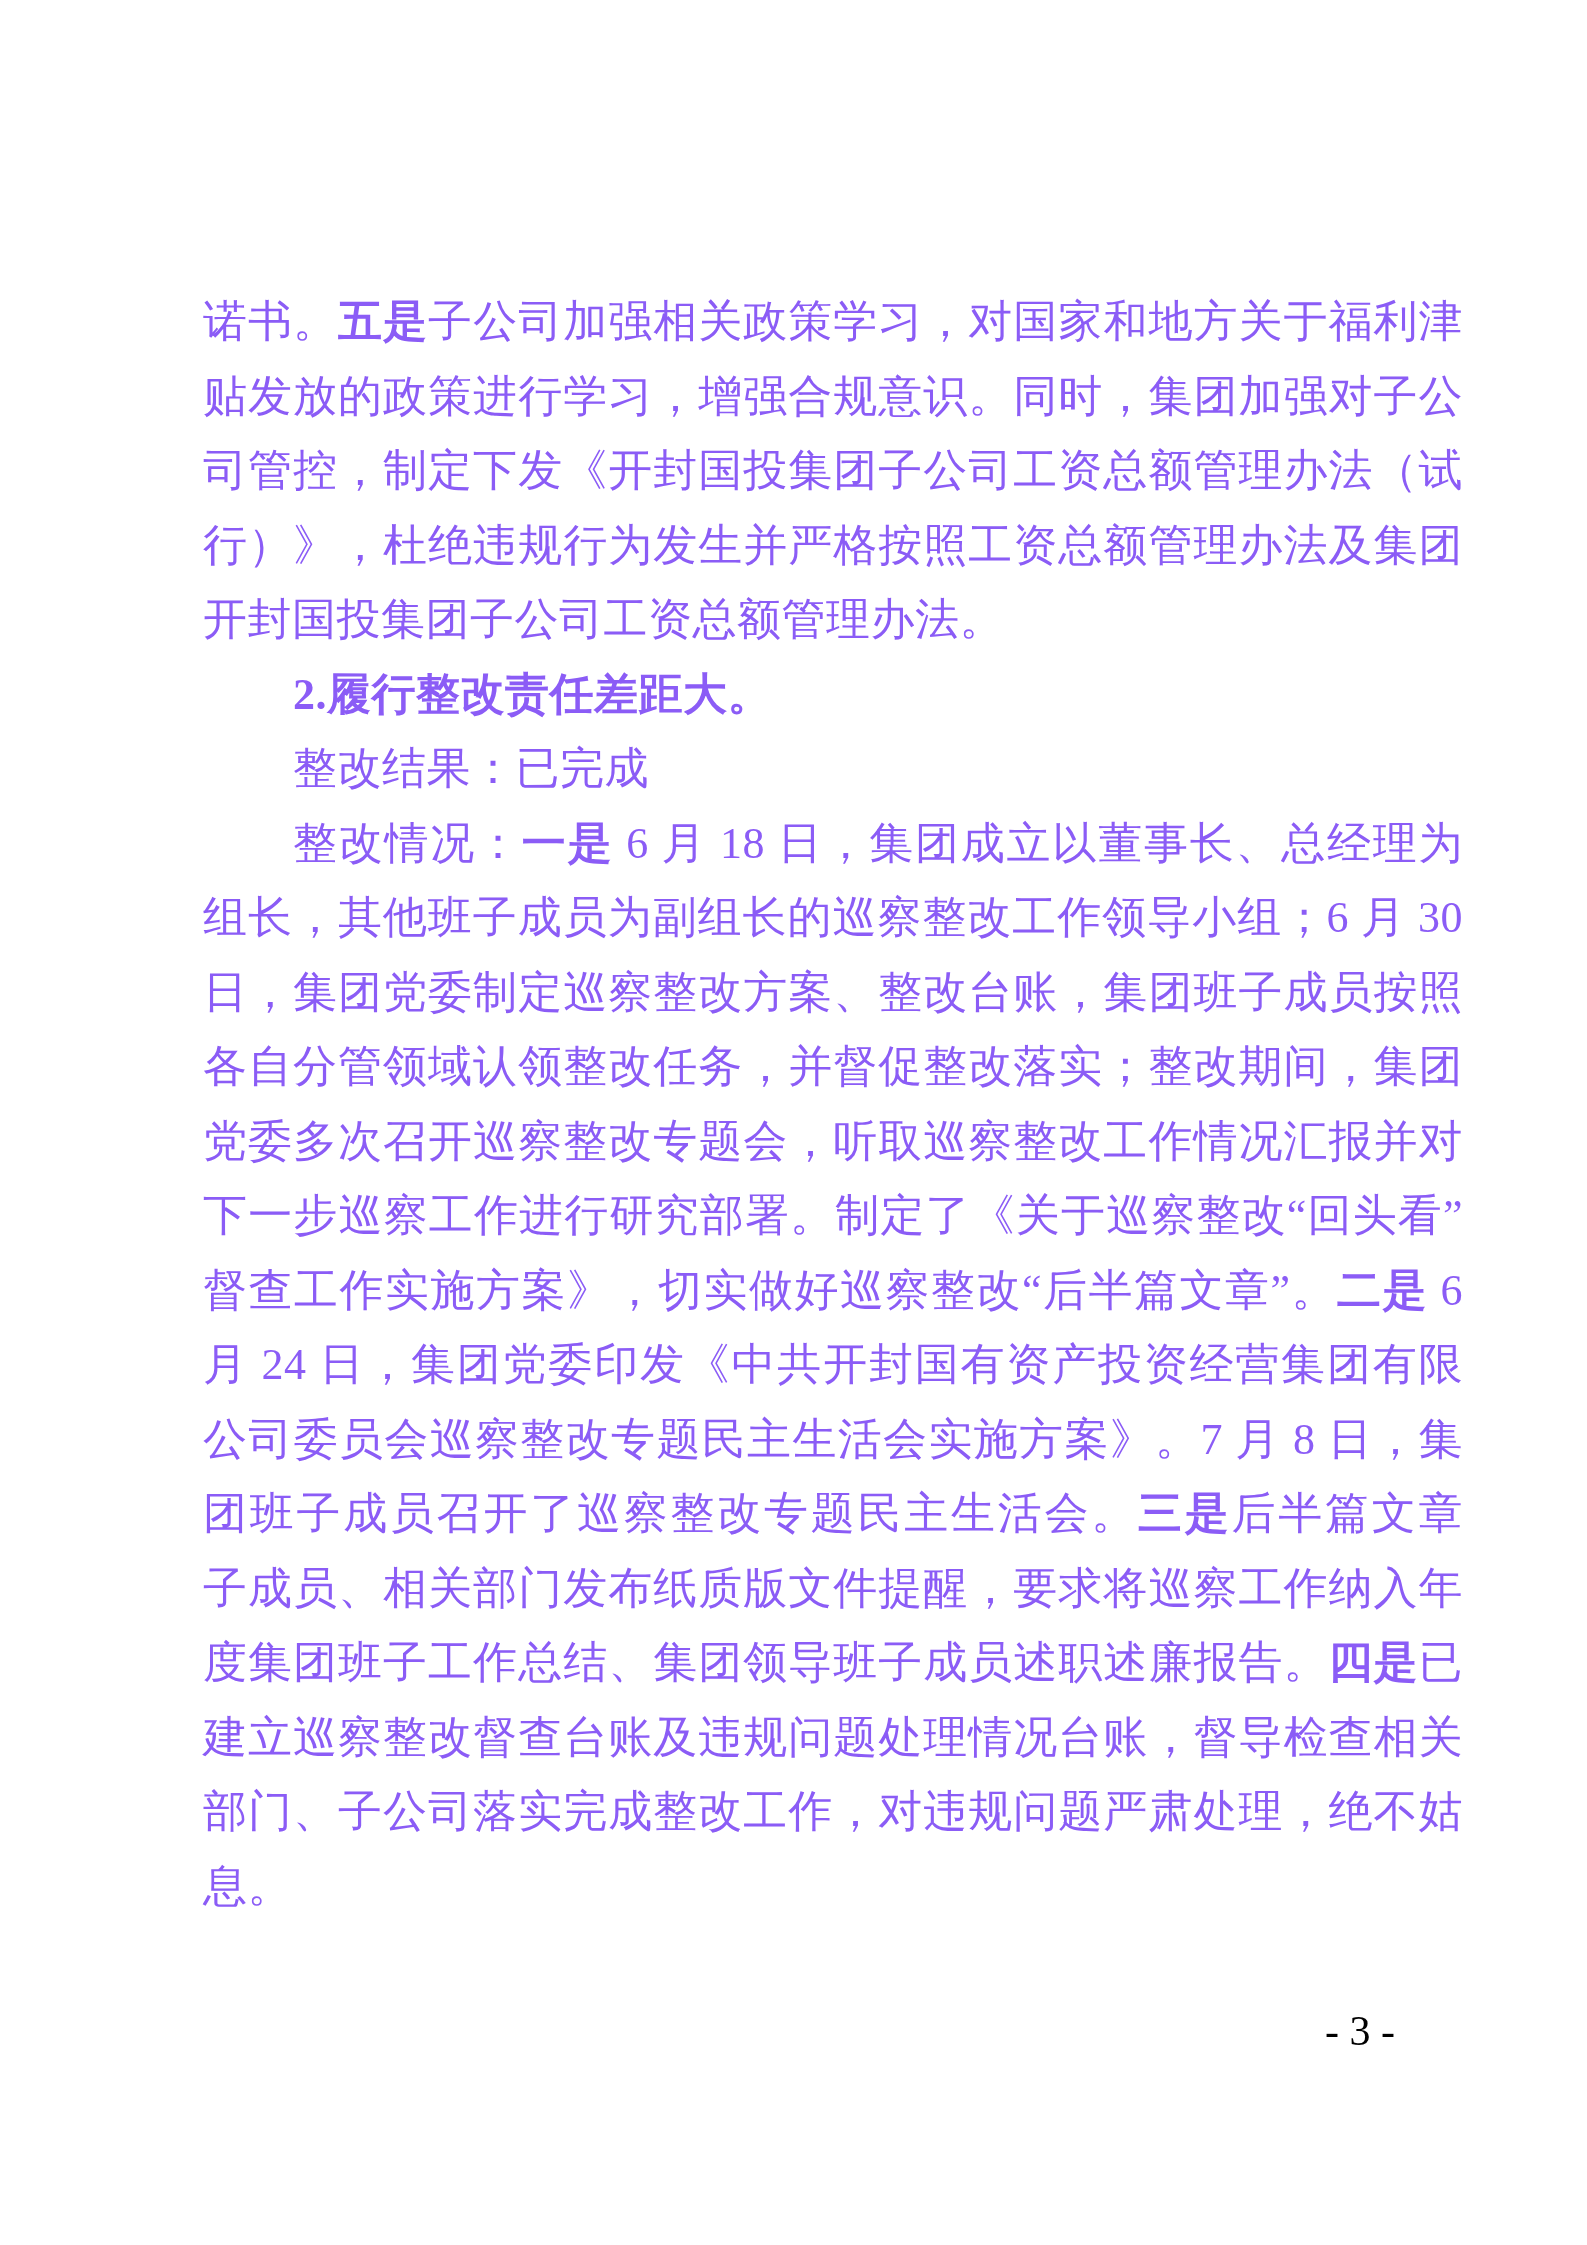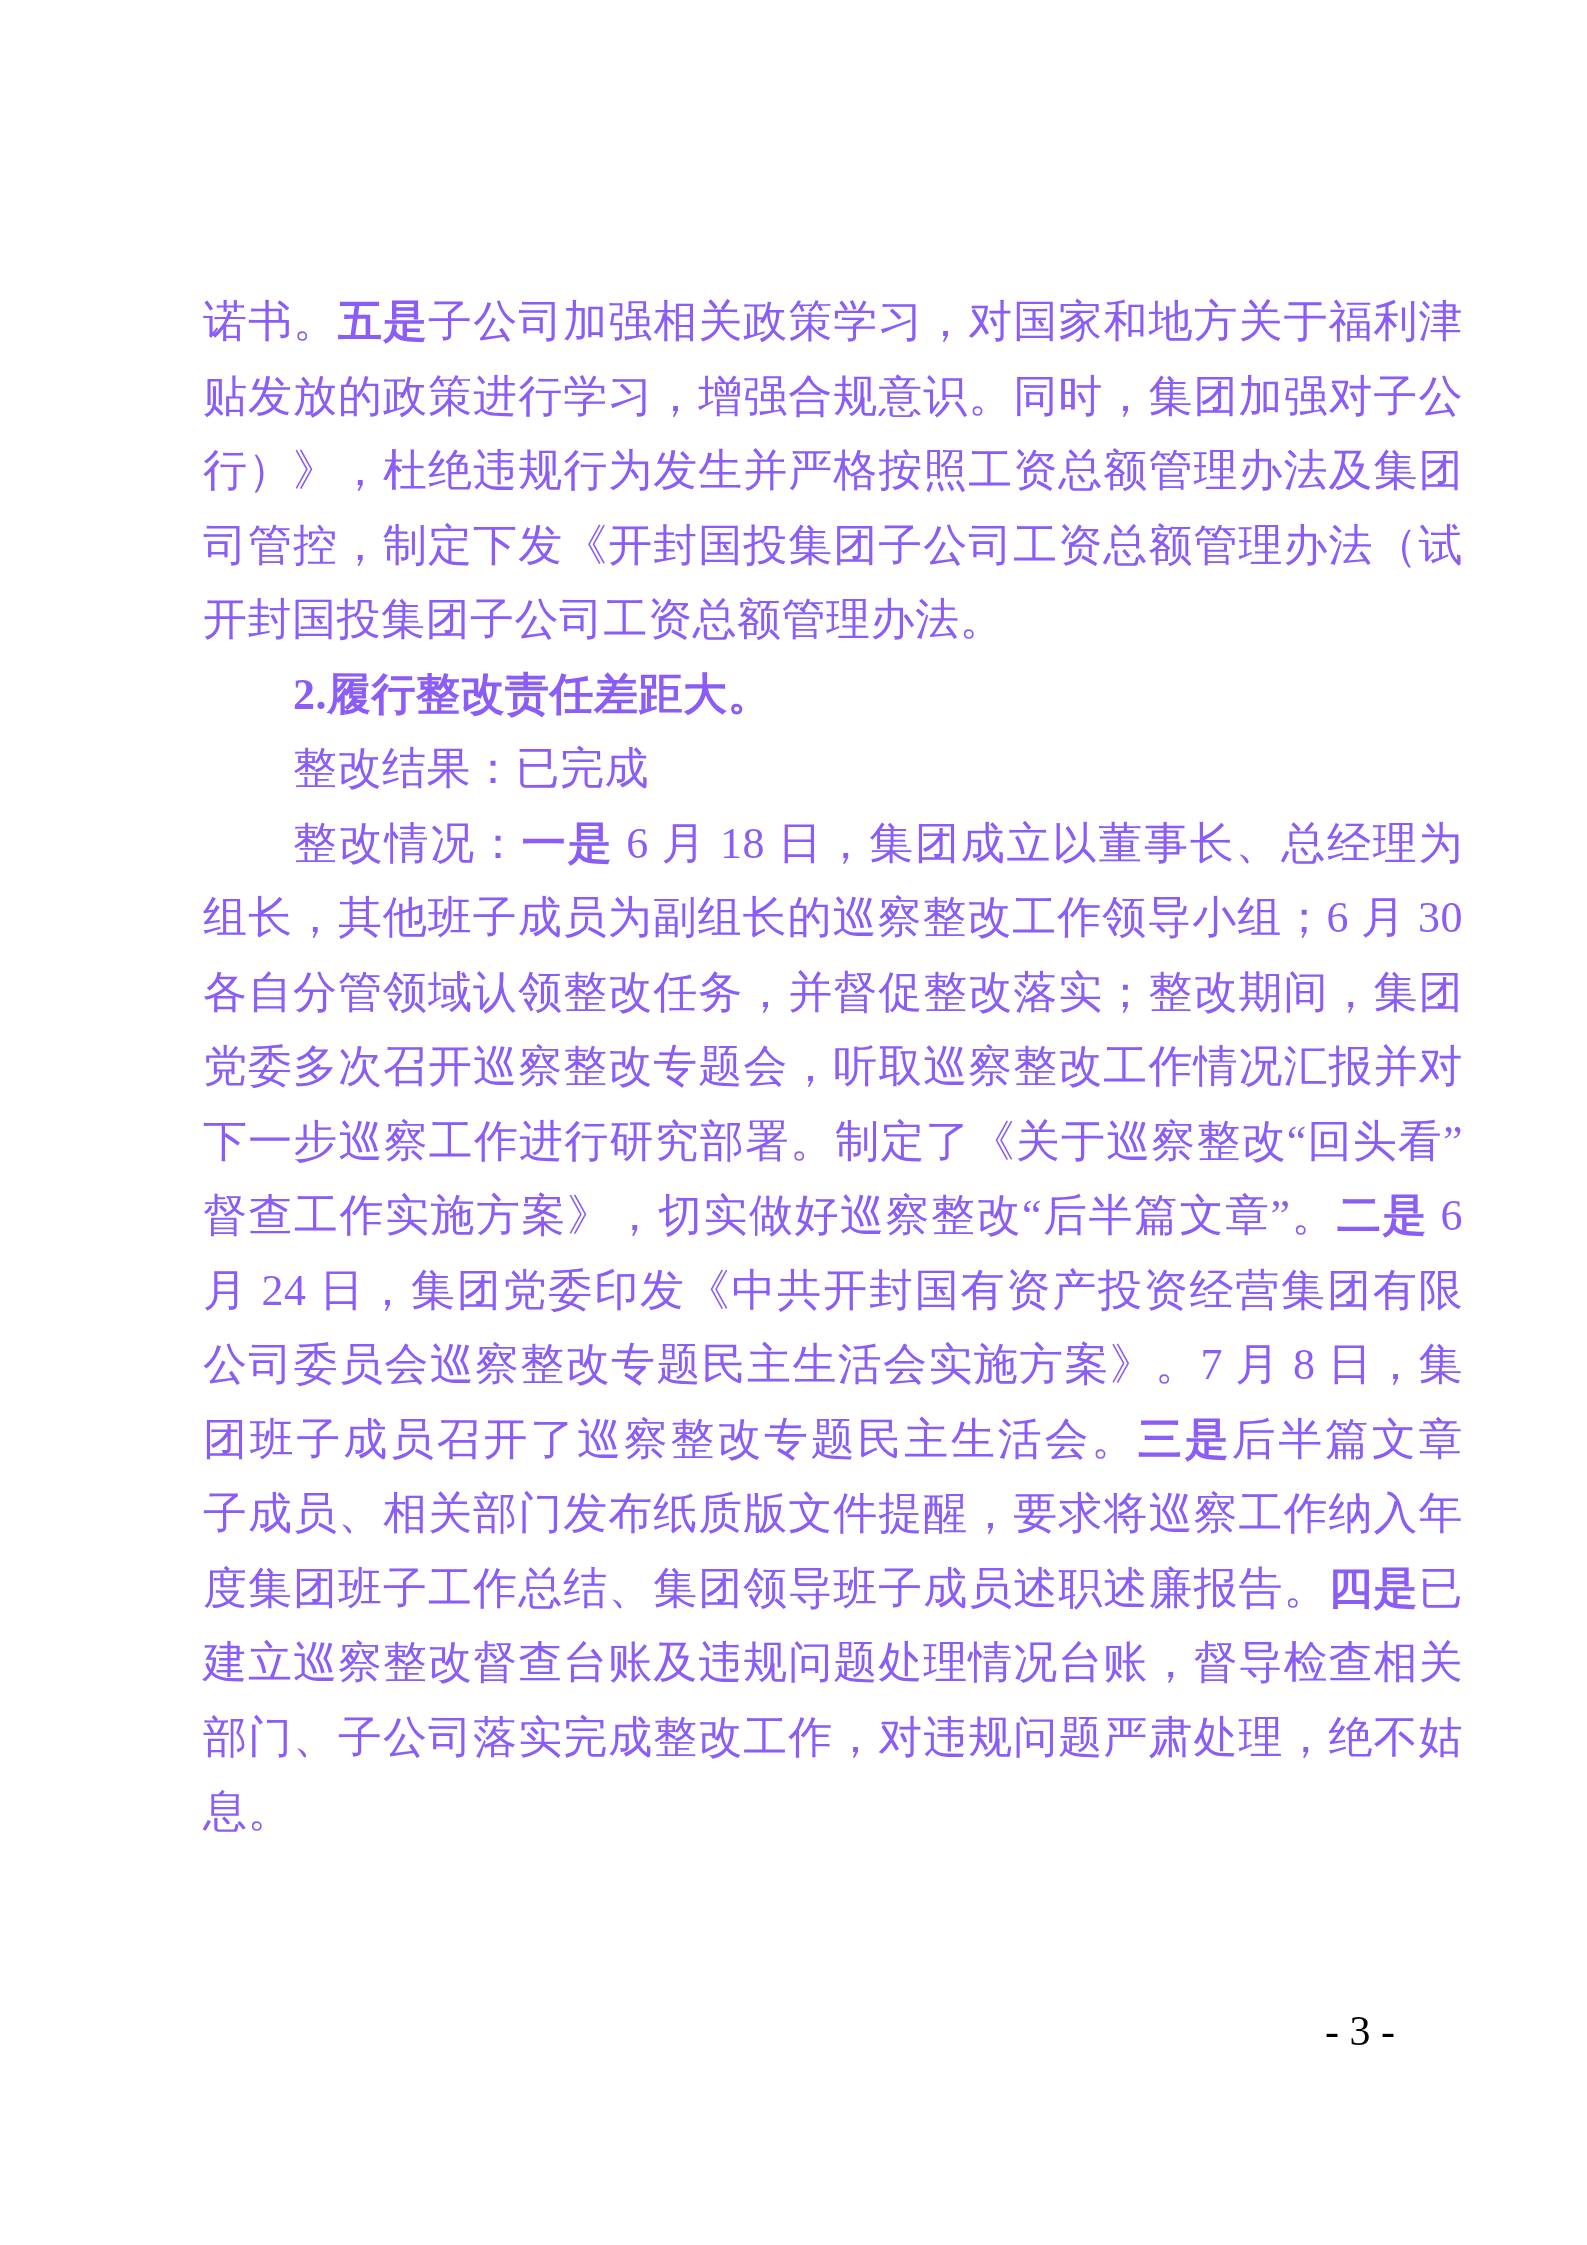--- a/index.html
+++ b/index.html
@@ -54,27 +54,28 @@
     line-height: 52px;
     color: #000000;
   }
 </style>
 </head>
 <body>
 
 <div class="doc-body">
     <div class="line fill"><span class="">诺书。</span><span class="seg-bold">五是</span><span class="">子公司加强相关政策学习，对国家和地方关于福利津</span></div>
     <div class="line fill"><span class="">贴发放的政策进行学习，增强合规意识。同时，集团加强对子公</span></div>
+    <div class="line fill"><span class="">司管控，制定下发《开封国投集团子公司工资总额管理办法（试</span></div>
     <div class="line fill"><span class="">行）》，杜绝违规行为发生并严格按照工资总额管理办法及集团</span></div>
-    <div class="line fill"><span class="">司管控，制定下发《开封国投集团子公司工资总额管理办法（试</span></div>
     <div class="line"><span class="">开封国投集团子公司工资总额管理办法。</span></div>
     <div class="line indent heading-line"><span class="seg-bold">2.履行整改责任差距大。</span></div>
     <div class="line indent"><span class="">整改结果：已完成</span></div>
     <div class="line fill indent"><span class="">整改情况：</span><span class="seg-bold">一是</span><span class=""> 6 月 18 日，集团成立以董事长、总经理为</span></div>
     <div class="line fill"><span class="">组长，其他班子成员为副组长的巡察整改工作领导小组；6 月 30</span></div>
+    <div class="line fill"><span class="">日，集团党委制定巡察整改方案、整改台账，集团班子成员按照</span></div>
     <div class="line fill"><span class="">各自分管领域认领整改任务，并督促整改落实；整改期间，集团</span></div>
     <div class="line fill"><span class="">党委多次召开巡察整改专题会，听取巡察整改工作情况汇报并对</span></div>
     <div class="line fill"><span class="">下一步巡察工作进行研究部署。制定了《关于巡察整改“回头看”</span></div>
     <div class="line fill"><span class="">督查工作实施方案》，切实做好巡察整改“后半篇文章”。</span><span class="seg-bold">二是</span><span class=""> 6</span></div>
     <div class="line fill"><span class="">月 24 日，集团党委印发《中共开封国有资产投资经营集团有限</span></div>
     <div class="line fill"><span class="">公司委员会巡察整改专题民主生活会实施方案》。7 月 8 日，集</span></div>
     <div class="line fill"><span class="">团班子成员召开了巡察整改专题民主生活会。</span><span class="seg-bold">三是</span><span class="">后半篇文章</span></div>
     <div class="line fill"><span class="">子成员、相关部门发布纸质版文件提醒，要求将巡察工作纳入年</span></div>
     <div class="line fill"><span class="">度集团班子工作总结、集团领导班子成员述职述廉报告。</span><span class="seg-bold">四是</span><span class="">已</span></div>
     <div class="line fill"><span class="">建立巡察整改督查台账及违规问题处理情况台账，督导检查相关</span></div>

